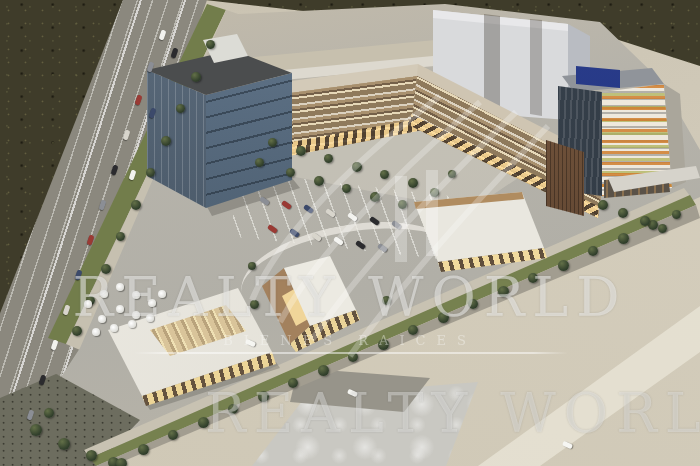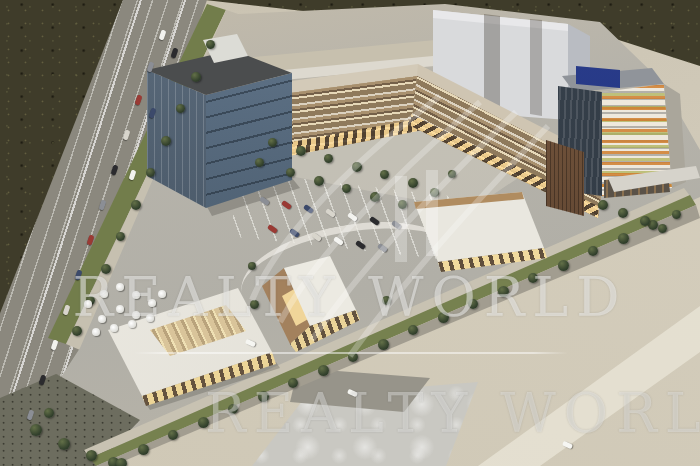--- a/index.html
+++ b/index.html
@@ -327,15 +327,16 @@
       <path d="M 480 102 Q 330 230 280 322"></path>
       <path d="M 516 112 Q 372 250 312 340"></path>
       <path d="M 548 126 Q 412 268 350 356"></path>
     </g>
     <g fill="rgba(255,255,255,0.28)">
       <rect x="395" y="176" width="12" height="86"></rect>
       <rect x="426" y="170" width="12" height="86"></rect>
     </g>
   </svg>
   <div class="wm-brand">REALTY WORLD</div>
+  <div class="wm-sub">BIENES RAICES</div>
   <div class="wm-line"></div>
   <div class="wm-brand wm-tile2">REALTY WORLD</div>
 </div>
 
 </body></html>

